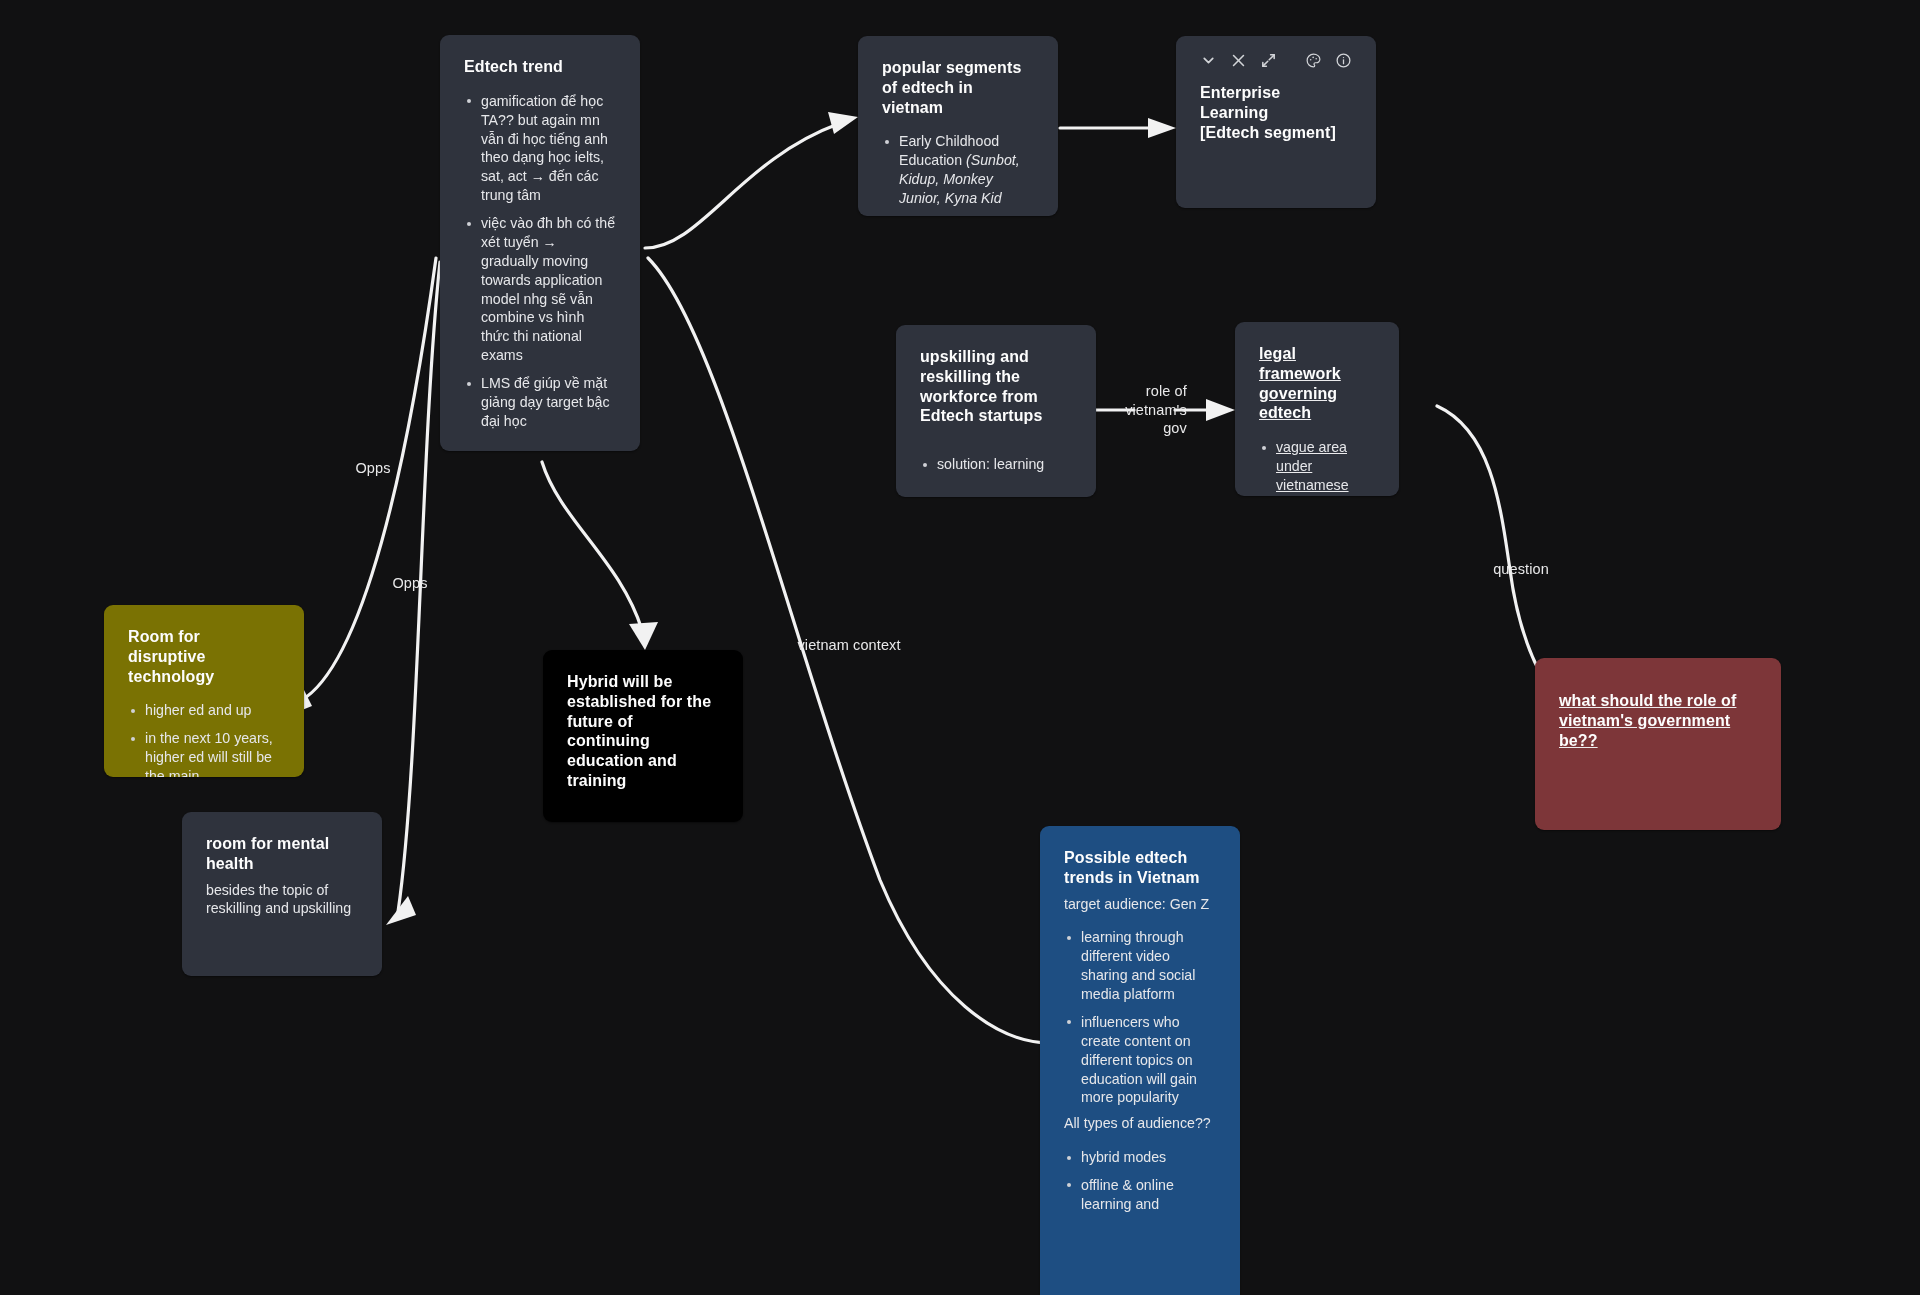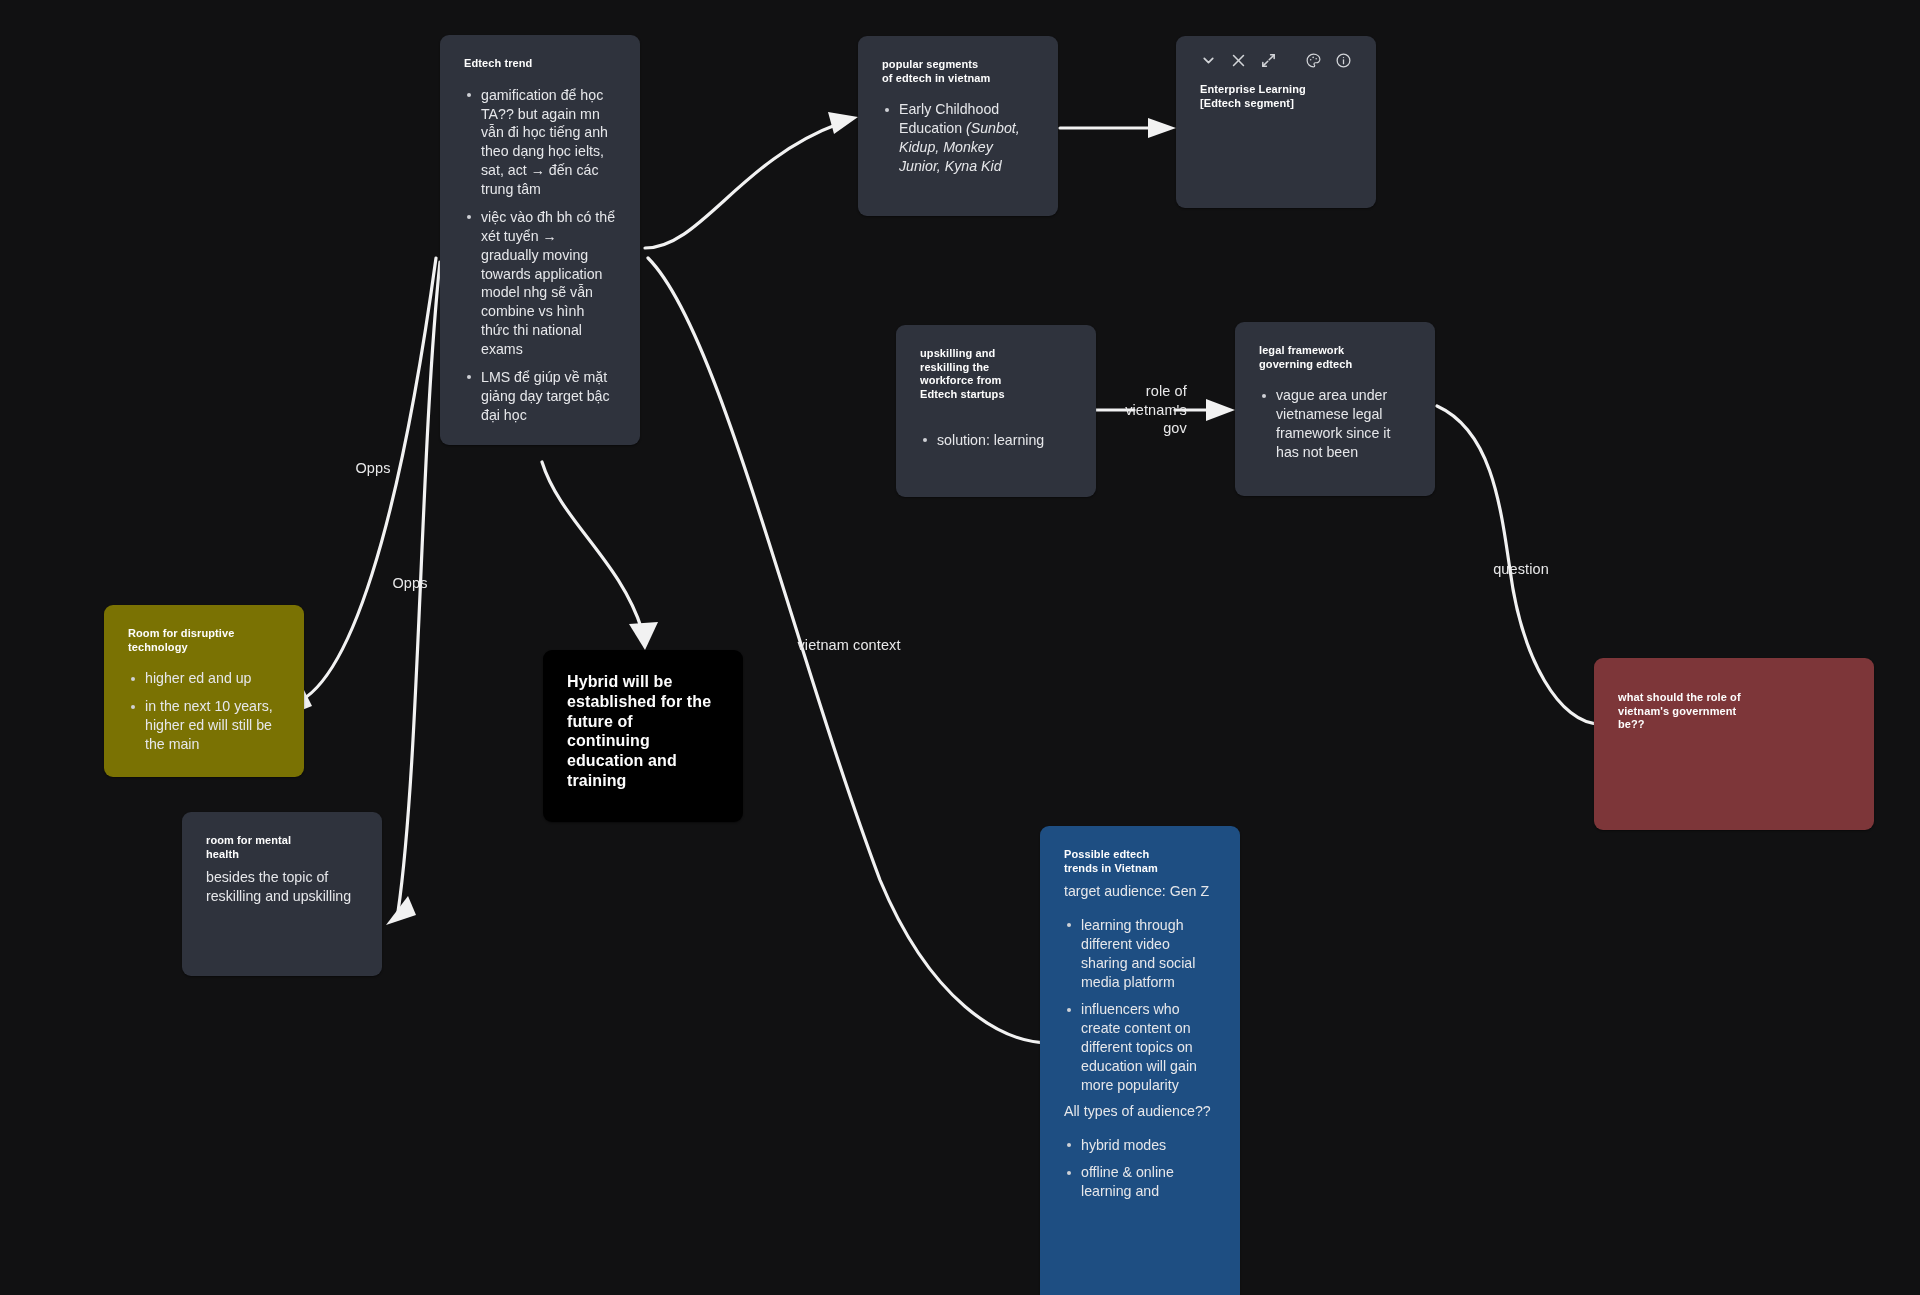--- a/index.html
+++ b/index.html
@@ -56,21 +56,21 @@
     background: #2f333d;
     box-shadow: 0 1px 2px rgba(0,0,0,.45);
   }
   .card.dark   { background: #2f333d; }
   .card.olive  { background: #7a7203; }
   .card.purple { background: #000000; }
   .card.blue   { background: #1e4e82; }
   .card.red    { background: #7d3639; }
 
   .card-title {
-    font-size: 11px;
+    font-size: 16px;
     font-weight: 700;
     line-height: 1.24;
     letter-spacing: .1px;
     white-space: pre-line;
     color: #fdfdfd;
   }
   .card-title.big { font-size: 16px; }
 
   .card-para {
     font-size: 14.2px;
@@ -120,26 +120,26 @@
     color: #d2d4d8;
     cursor: pointer;
   }
   .tb-icon svg { display: block; width: 100%; height: 100%; }
 
   
   #card-edtech        { left: 440px; top: 35px;  width: 200px; }
   #card-popular       { left: 858px; top: 36px;  width: 200px; height: 180px; }
   #card-enterprise    { left: 1176px; top: 36px; width: 200px; height: 172px; padding-top: 16px; }
   #card-upskilling    { left: 896px; top: 325px; width: 200px; height: 172px; }
-  #card-legal         { left: 1235px; top: 322px; width: 200px; height: 174px; }
+  #card-legal         { left: 1235px; top: 322px; width: 164px; height: 174px; text-decoration: underline; }
   #card-disruptive    { left: 104px;  top: 605px; width: 200px; height: 172px; }
   #card-mental        { left: 182px; top: 812px; width: 200px; height: 164px; }
   #card-hybrid        { left: 543px; top: 650px; width: 200px; height: 172px; }
   #card-possible      { left: 1040px; top: 826px; width: 200px; height: 560px; }
-  #card-question      { left: 1594px; top: 658px; width: 280px; height: 172px; }
+  #card-question      { left: 1535px; top: 658px; width: 246px; height: 172px; text-decoration: underline; }
   #card-question .card-title { margin-top: 11px; }
 </style>
 </head>
 <body>
 
 <div id="canvas">
 
   <svg id="edges" viewBox="0 0 1920 1295">
 
     <path class="edge-path" d="M 645 248 C 700 248 740 160 838 124"></path>

